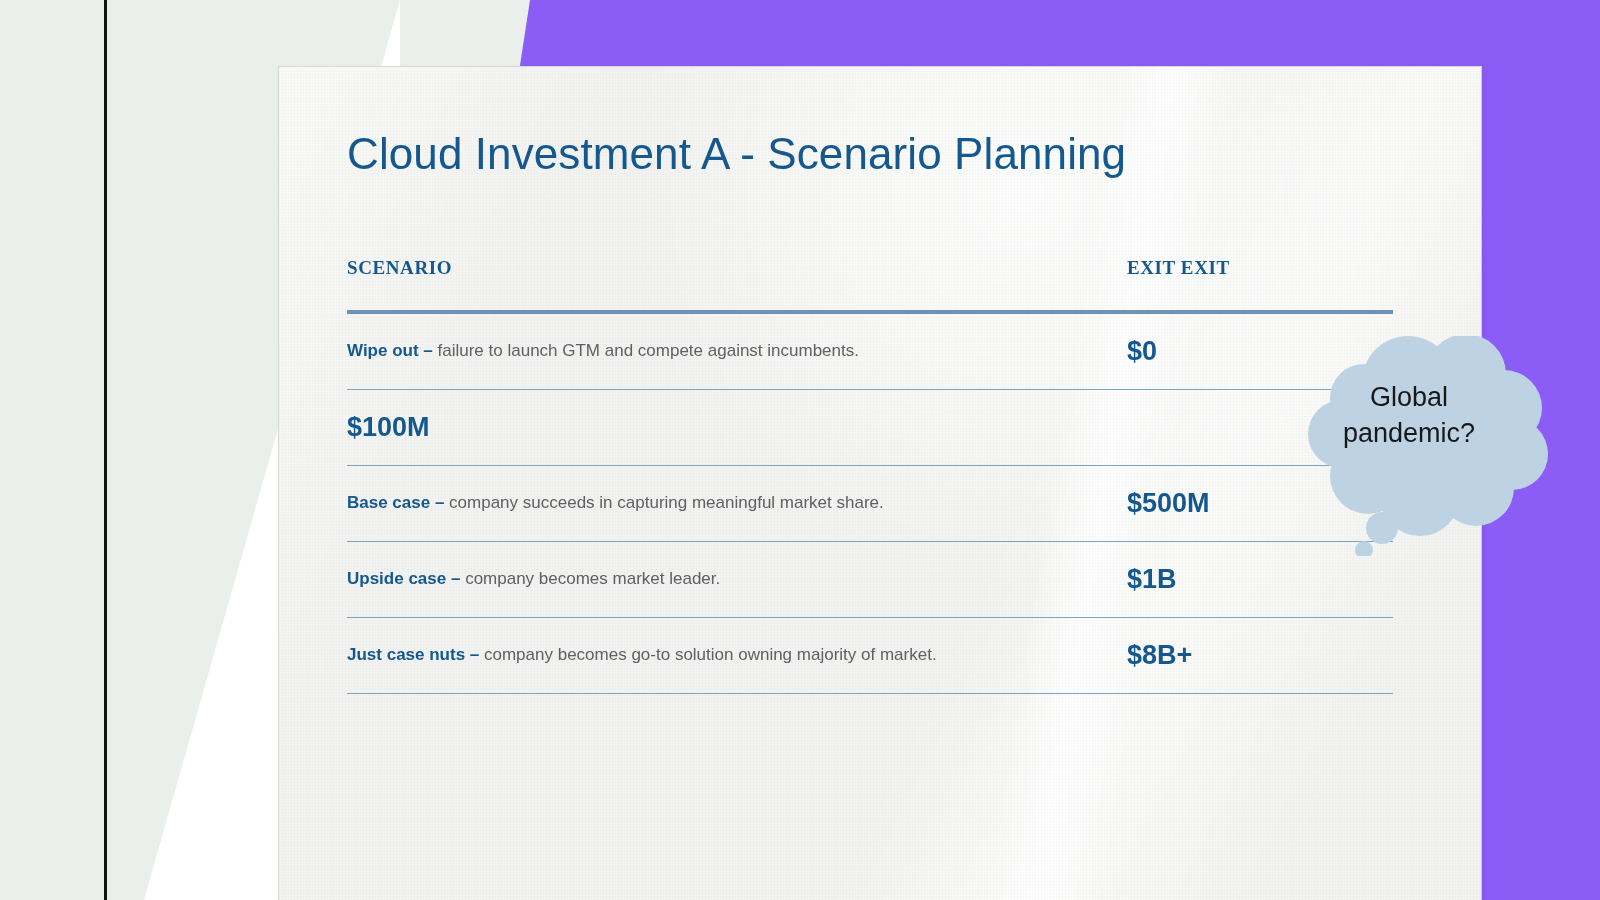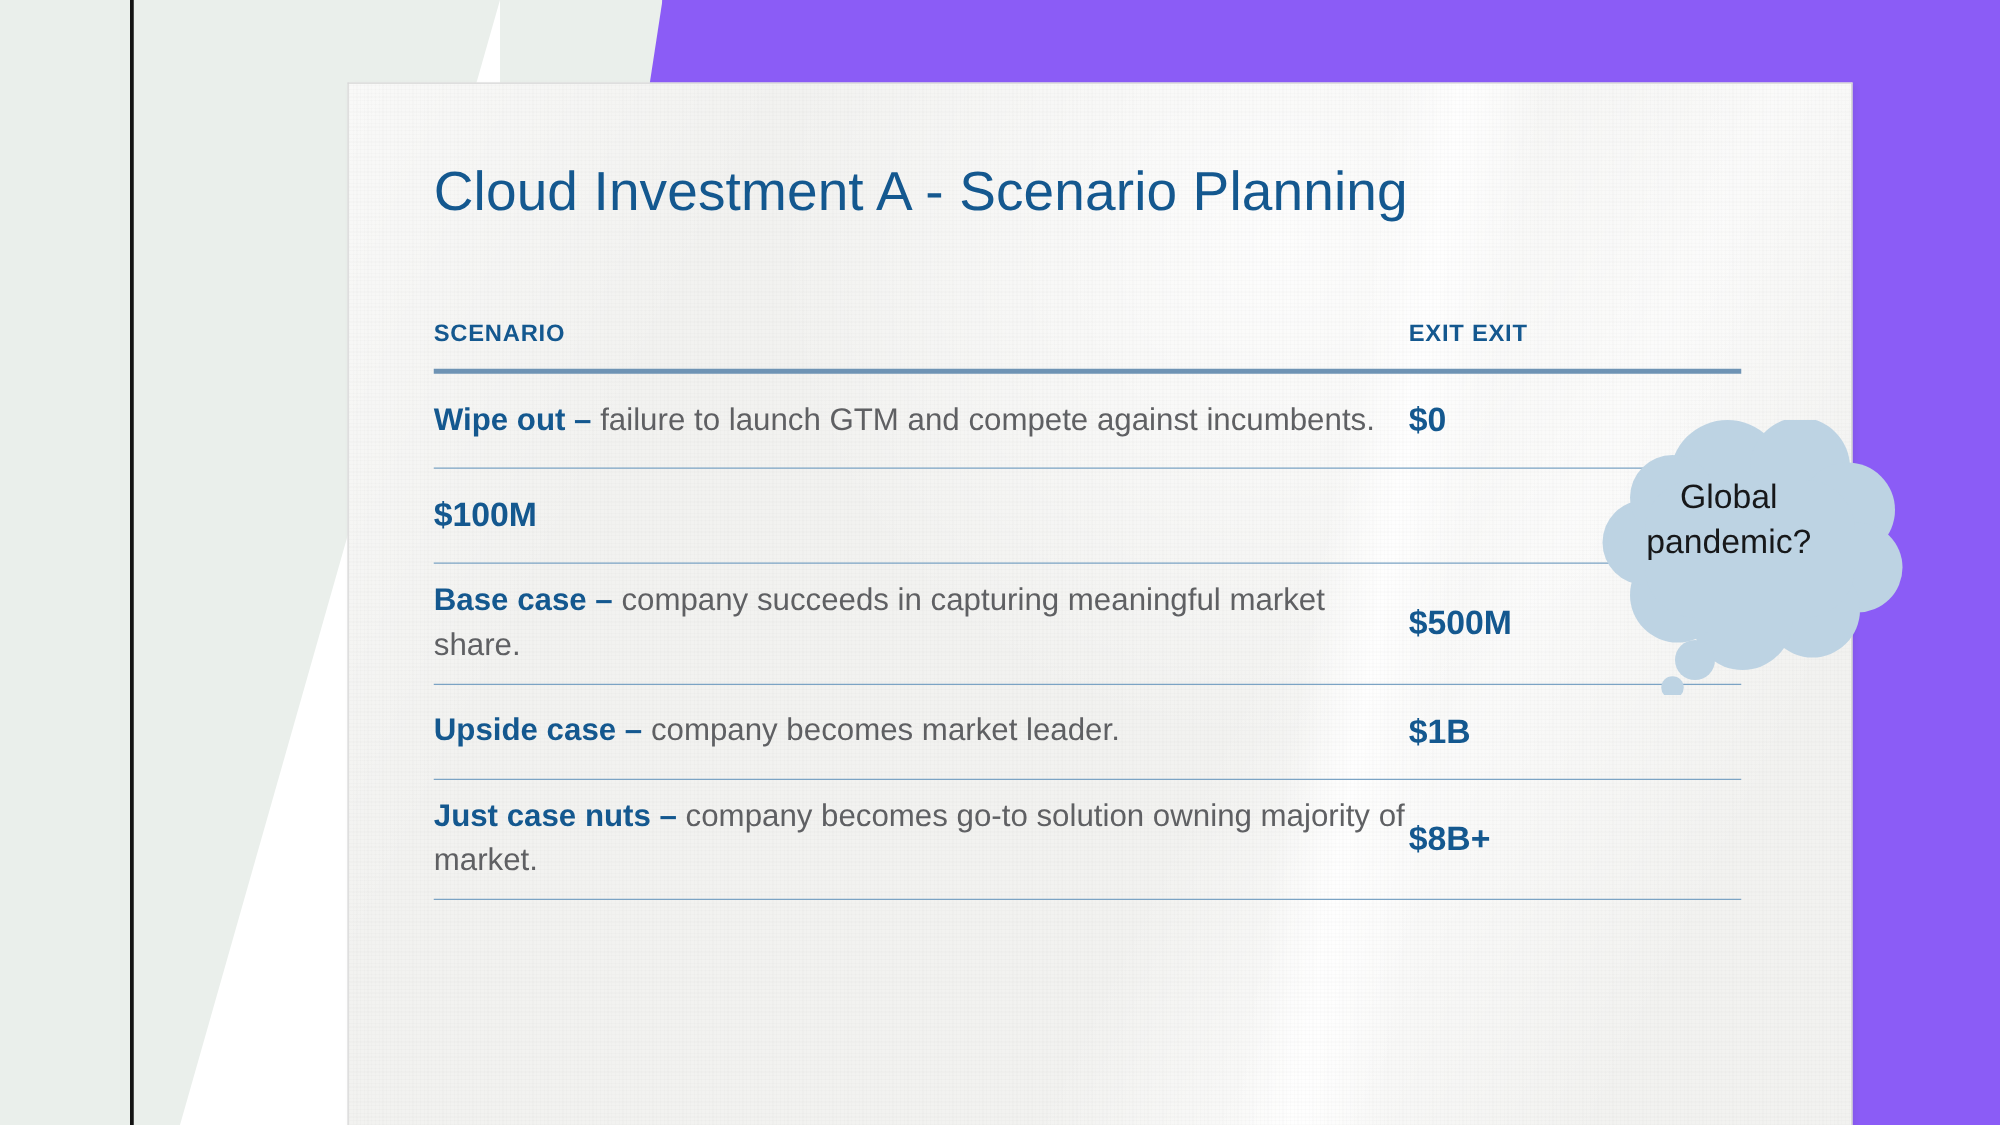--- a/index.html
+++ b/index.html
@@ -89,22 +89,23 @@
 
   
   .table {
     position: absolute;
     left: 68px; top: 190px;
     width: 1046px;
   }
   .thead {
     display: flex;
     align-items: center;
-    padding-bottom: 16px;
+    padding-bottom: 31px;
     border-bottom: 4px solid #6e93b4;
+    font-family: Liberation Serif, serif;
   }
   .col-scenario { width: 780px; }
   .col-value    { width: 266px; }
 
   .th {
     font-size: 19px;
     font-weight: bold;
     color: #14588f;
     letter-spacing: .6px;
   }
@@ -112,39 +113,39 @@
   .trow {
     display: flex;
     align-items: center;
     border-bottom: 1.6px solid #7ba3c4;
     min-height: 76px;
   }
   .trow .col-scenario { padding: 12px 0 12px 0; }
   .trow .col-value    { padding: 12px 0 12px 0; }
 
   .scenario-text {
-    font-size: 25px;
+    font-size: 17px;
     line-height: 1.43;
     color: #5f6063;
     font-weight: 300;
   }
   .scenario-label {
     color: #14588f;
     font-weight: 600;
   }
   .exit-value {
     font-size: 27px;
     font-weight: bold;
     color: #14588f;
   }
 
   
   .bubble-wrap {
     position: absolute;
-    left: 1264px; top: 336px;
+    left: 1290px; top: 336px;
     width: 262px; height: 220px;
     z-index: 5;
   }
   .bubble-svg { position: absolute; inset: 0; }
   .bubble-text {
     position: absolute;
     left: 0; top: 44px;
     width: 238px;
     text-align: center;
     font-size: 27px;

